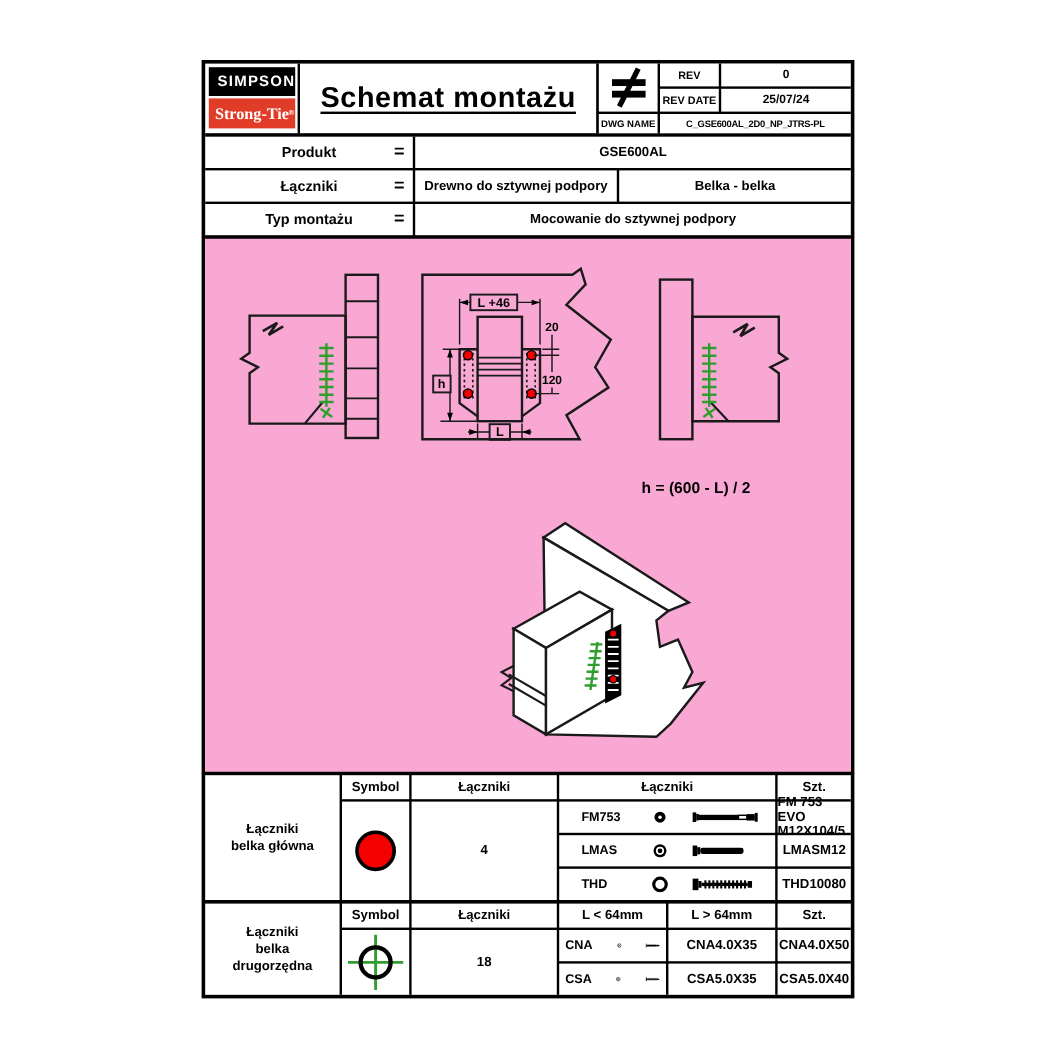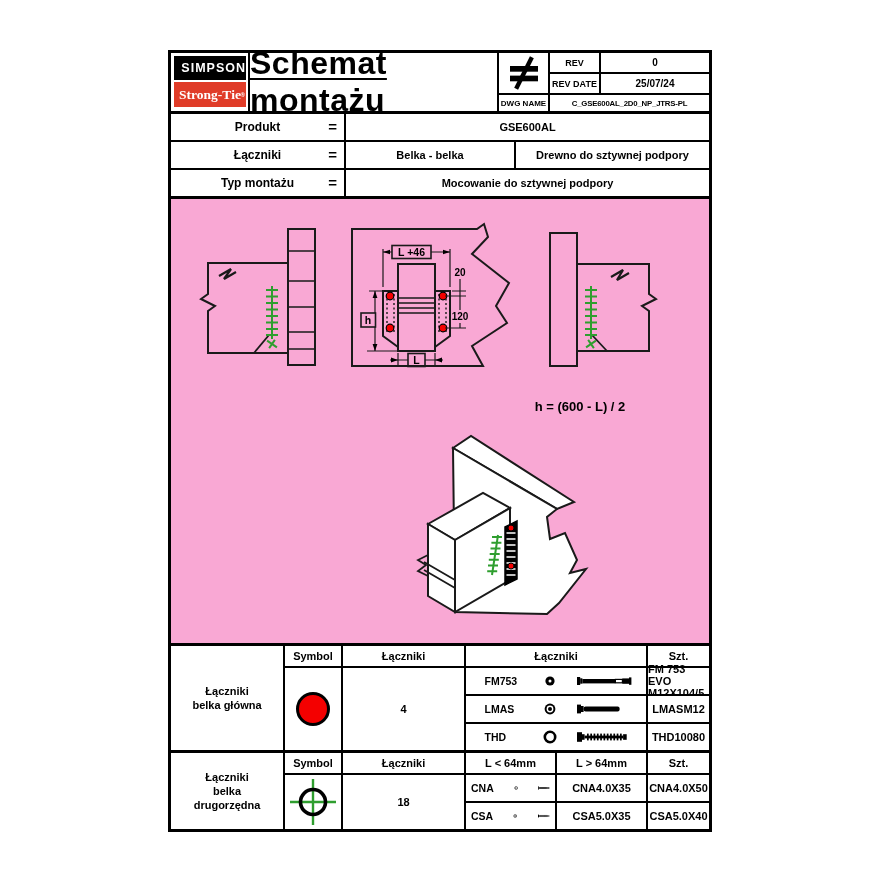--- a/index.html
+++ b/index.html
@@ -5,21 +5,21 @@
   html,body{margin:0;padding:0;background:#fff;}
   body{width:880px;height:880px;position:relative;font-family:"Liberation Sans",sans-serif;font-weight:bold;color:#000;}
   .sheet{position:absolute;left:168px;top:50px;width:538px;border:3px solid #000;background:#fff;}
   
   .hdr{height:58px;border-bottom:3px solid #000;display:flex;}
   .logo{width:79px;border-right:2px solid #000;padding:3px 2px 2px 3px;box-sizing:border-box;}
   .logo-top{background:#000;color:#fff;font-size:12.5px;letter-spacing:1px;text-align:right;line-height:24px;height:24px;}
   .logo-bot{background:#e03c28;color:#ffffff;font-family:"Liberation Serif",serif;font-size:13.5px;text-align:center;line-height:25px;height:25px;margin-top:2px;position:relative;}
   .logo-bot .reg{position:absolute;right:1px;bottom:-1px;font-size:6px;font-family:"Liberation Sans",sans-serif;}
   .title-area{flex:1;display:flex;align-items:center;justify-content:center;}
-  .title{font-size:32px;letter-spacing:.5px;text-decoration:underline;text-decoration-thickness:2px;text-underline-offset:4px;}
+  .title{font-size:24px;letter-spacing:.5px;text-decoration:underline;text-decoration-thickness:2px;text-underline-offset:4px;}
   .revblock{width:212px;border-left:2px solid #000;box-sizing:border-box;background:#000;display:grid;grid-template-columns:49px 49px 1fr;grid-template-rows:19px 19px 1fr;gap:2px;}
   .revblock>div{background:#fff;display:flex;align-items:center;justify-content:center;}
   .neq{grid-column:1;grid-row:1/3;}
   .rl{font-size:9px;} .rv{font-size:10px;}
   .dwgl{font-size:8px;} .dwgv{grid-column:2/4;font-size:7.8px;letter-spacing:-.2px;}
   
   .info{border-bottom:3px solid #000;background:#000;display:grid;grid-template-columns:173px 168px 1fr;grid-template-rows:26px 26px 26px;gap:2px;}
   .info>div{background:#fff;display:flex;align-items:center;justify-content:center;font-size:11px;}
   .info .g{position:relative;font-size:12px;}
   .eq{position:absolute;right:7px;top:50%;transform:translateY(-54%);font-size:15px;}
@@ -74,22 +74,22 @@
   <div class="info">
     <div class="g">
         <span>Produkt</span>
         <span class="eq">=</span>
       </div>
     <div class="sp2">GSE600AL</div>
     <div class="g">
         <span>Łączniki</span>
         <span class="eq">=</span>
       </div>
+    <div>Drewno do sztywnej podpory</div>
     <div>Belka - belka</div>
-    <div>Drewno do sztywnej podpory</div>
     <div class="g">
         <span>Typ montażu</span>
         <span class="eq">=</span>
       </div>
     <div class="sp2">Mocowanie do sztywnej podpory</div>
   </div>
 
   <div class="draw-area">
     <svg width="538" height="444" viewBox="0 0 538 444" fill="none" stroke="#1a1a1a" stroke-width="2">
 

